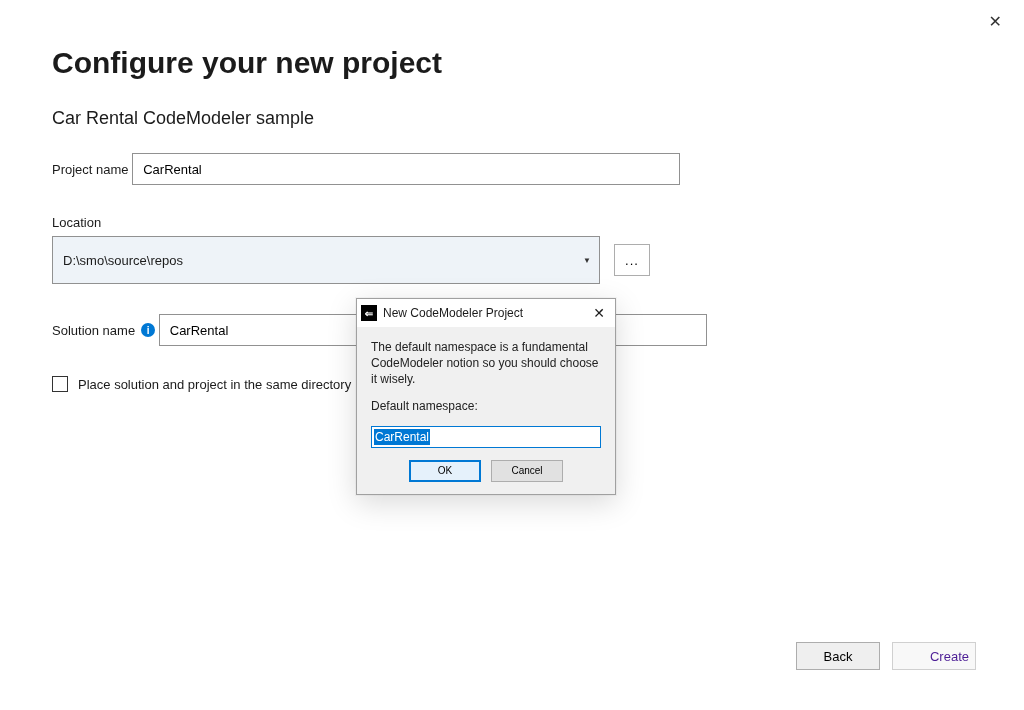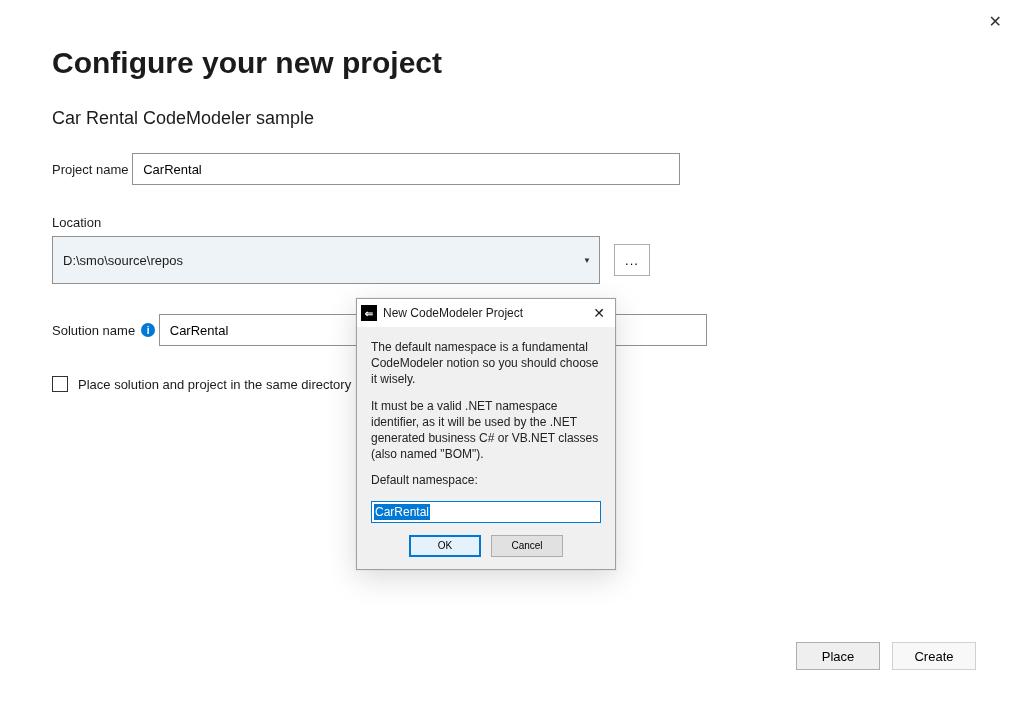--- a/index.html
+++ b/index.html
@@ -108,23 +108,24 @@
   .btn-big {
     width: 84px; height: 28px;
     border: 1px solid #adadad;
     background: #efefef;
     font-size: 13px;
     font-family: inherit;
     cursor: pointer;
   }
   .btn-big.disabled {
     background: #f8f8f8;
-    color: #000000;
+    color: #4c1d95;
     border-color: #d0d0d0;
     cursor: default;
+    text-align: right;
   }
   
   .dialog {
     position: absolute;
     left: 356px; top: 298px;
     width: 260px;
     background: #f0f0f0;
     border: 1px solid #a0a0a0;
     box-shadow: 0 8px 28px rgba(0,0,0,0.15), 0 0 0 1px rgba(0,0,0,0.03);
   }
@@ -227,33 +228,32 @@
     <input type="text" class="text-input" value="CarRental" style="">
   </div>
 
   <label class="checkbox-row">
     <span class="chk"></span>
     <span>Place solution and project in the same directory</span>
   </label>
 </div>
 
 <div class="footer">
-  <button class="btn-big">Place</button>
+  <button class="btn-big">Back</button>
   <button class="btn-big disabled">Create</button>
 </div>
 
 <div class="dialog">
   <div class="dlg-titlebar">
     <span class="dlg-icon">⇐</span>
     <span class="dlg-title">New CodeModeler Project</span>
     <span class="dlg-close">✕</span>
   </div>
   <div class="dlg-body">
     <p>The default namespace is a fundamental CodeModeler notion so you should choose it wisely.</p>
-    <p>It must be a valid .NET namespace identifier, as it will be used by the .NET generated business C# or VB.NET classes (also named "BOM").</p>
     <span class="dlg-label">Default namespace:</span>
     <div class="dlg-input-wrap">
       <span class="dlg-input-sel">CarRental</span>
     </div>
     <div class="dlg-buttons">
       <button class="dlg-btn primary">OK</button>
       <button class="dlg-btn">Cancel</button>
     </div>
   </div>
 </div>

